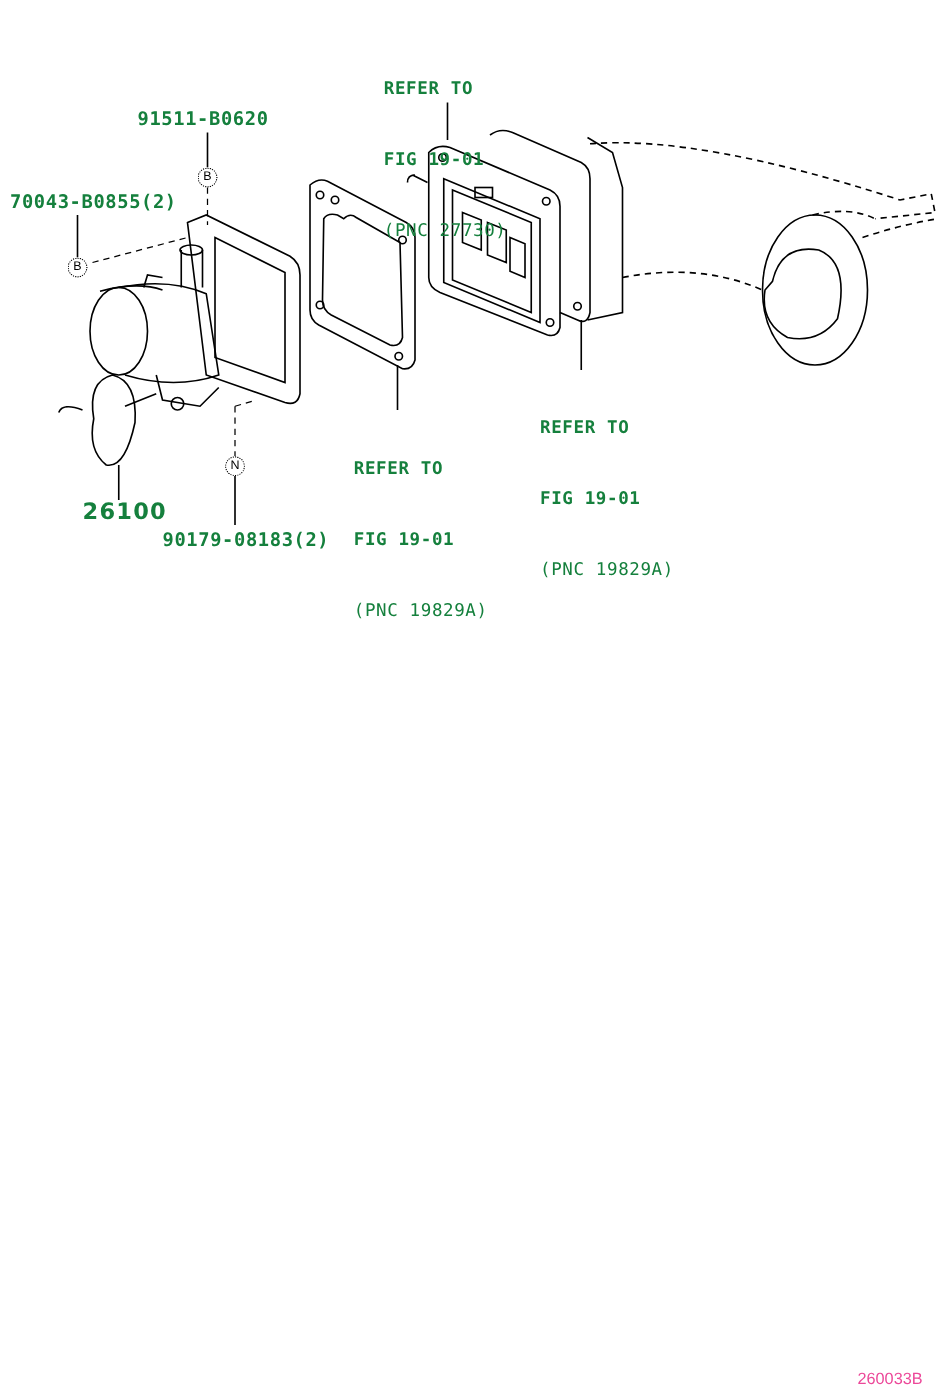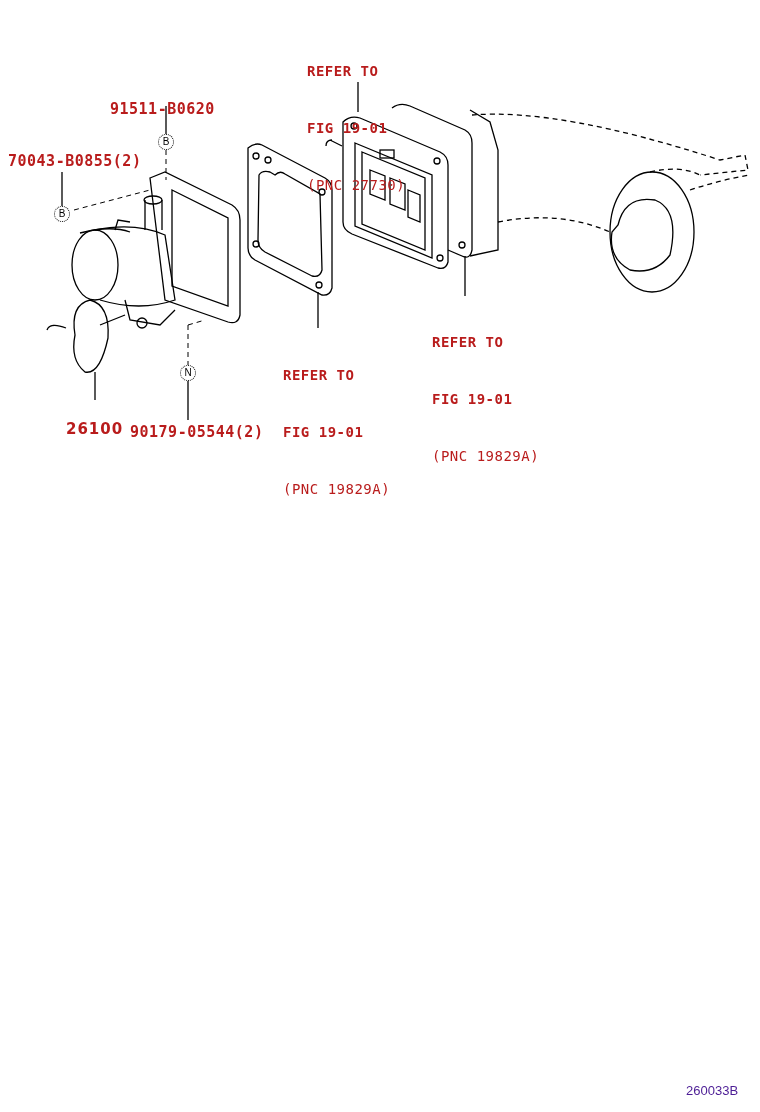--- a/index.html
+++ b/index.html
@@ -1,28 +1,28 @@
 <!DOCTYPE html>
 <html><head>
 <meta charset="utf-8">
 <style>
   html, body { margin: 0; padding: 0; background: #ffffff; }
   body { width: 760px; height: 1112px; position: relative; overflow: hidden; }
   #canvas { position: absolute; left: 0; top: 0; width: 760px; height: 1112px; }
   .lbl {
-    position: absolute; white-space: pre; color: #b91c1c;
+    position: absolute; white-space: pre; color: #15803d;
     font-family: "DejaVu Sans Mono", "Liberation Mono", monospace;
     font-weight: bold; font-size: 15px; line-height: 19px; letter-spacing: 0.5px;
   }
   .lbl.ref { font-size: 14px; line-height: 19px; }
   .lbl.ref .pnc { font-weight: normal; }
-  .lbl.big { font-size: 15px; font-family: "DejaVu Sans", "Liberation Sans", sans-serif; letter-spacing: 1px; margin-top: 20px; }
+  .lbl.big { font-size: 18px; font-family: "DejaVu Sans", "Liberation Sans", sans-serif; letter-spacing: 1px; }
   .figid {
     position: absolute; font-family: "Liberation Sans", "DejaVu Sans", sans-serif;
-    font-size: 13px; color: #4c1d95;
+    font-size: 13px; color: #ec4899; margin-top: 12px;
   }
   .mark {
     position: absolute; width: 14px; height: 14px; border: 1px dotted #000; border-radius: 50%;
     font-family: "Liberation Sans", sans-serif; font-size: 10px; line-height: 14px; text-align: center;
     background: #fff;
   }
   svg path, svg line, svg ellipse, svg rect, svg polyline, svg circle { fill: none; stroke: #000; stroke-width: 1.3; }
   .dash { stroke-dasharray: 5 4; }
   .thin { stroke-width: 1; }
 </style>
@@ -94,24 +94,24 @@
       <path class="dash" d="M690 190 Q720 180 750 175"></path>
     </g>
   </svg>
 
   
   <div class="mark" style="left:158px; top:134px;">B</div>
   <div class="mark" style="left:54px; top:206px;">B</div>
   <div class="mark" style="left:180px; top:365px;">N</div>
 
   
-  <div class="lbl" style="left:110px; top:100px;">91511-B0620</div>
+  <div class="lbl" style="left:110px; top:86px;">91511-B0620</div>
   <div class="lbl" style="left:8px; top:152px;">70043-B0855(2)</div>
   <div class="lbl big" style="left:66px; top:400px;">26100</div>
-  <div class="lbl" style="left:130px; top:423px;">90179-05544(2)</div>
+  <div class="lbl" style="left:130px; top:423px;">90179-08183(2)</div>
 
   
   <div class="lbl ref" style="left:307px; top:24px;">
     <div>REFER TO</div>
     <div>FIG 19-01</div>
     <div class="pnc">(PNC 27730)</div>
   </div>
   <div class="lbl ref" style="left:432px; top:295px;">
     <div>REFER TO</div>
     <div>FIG 19-01</div>

